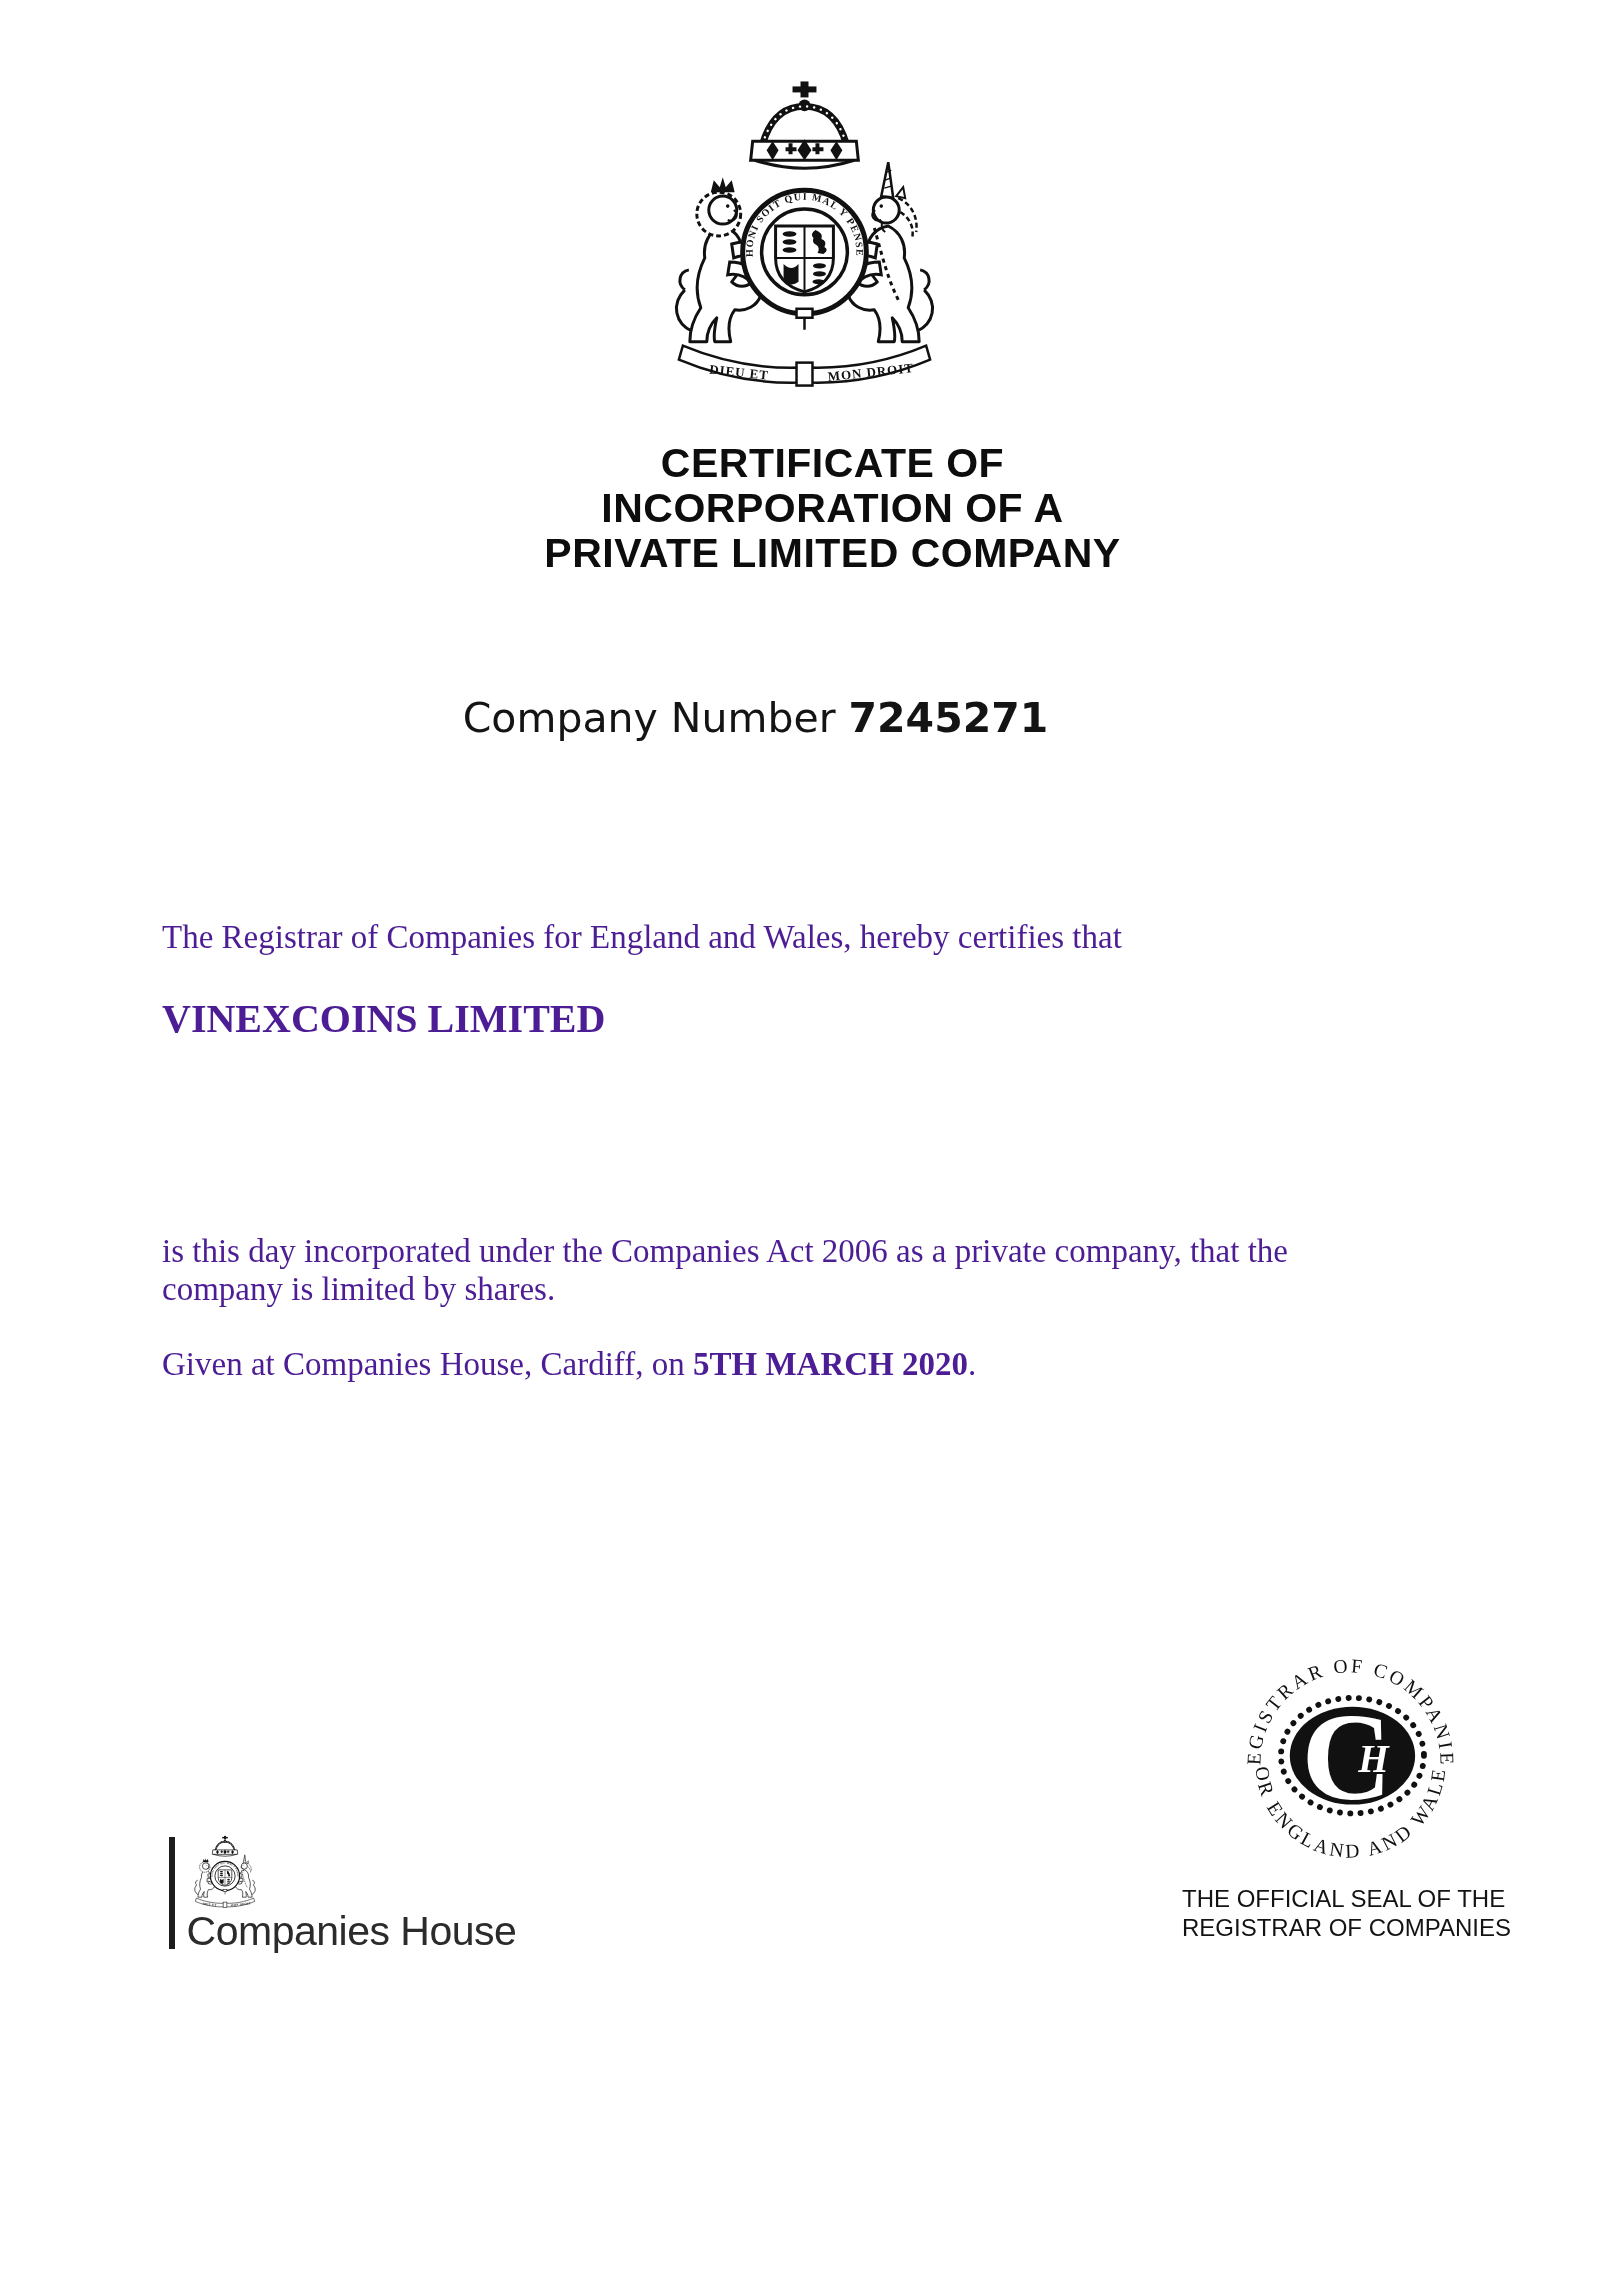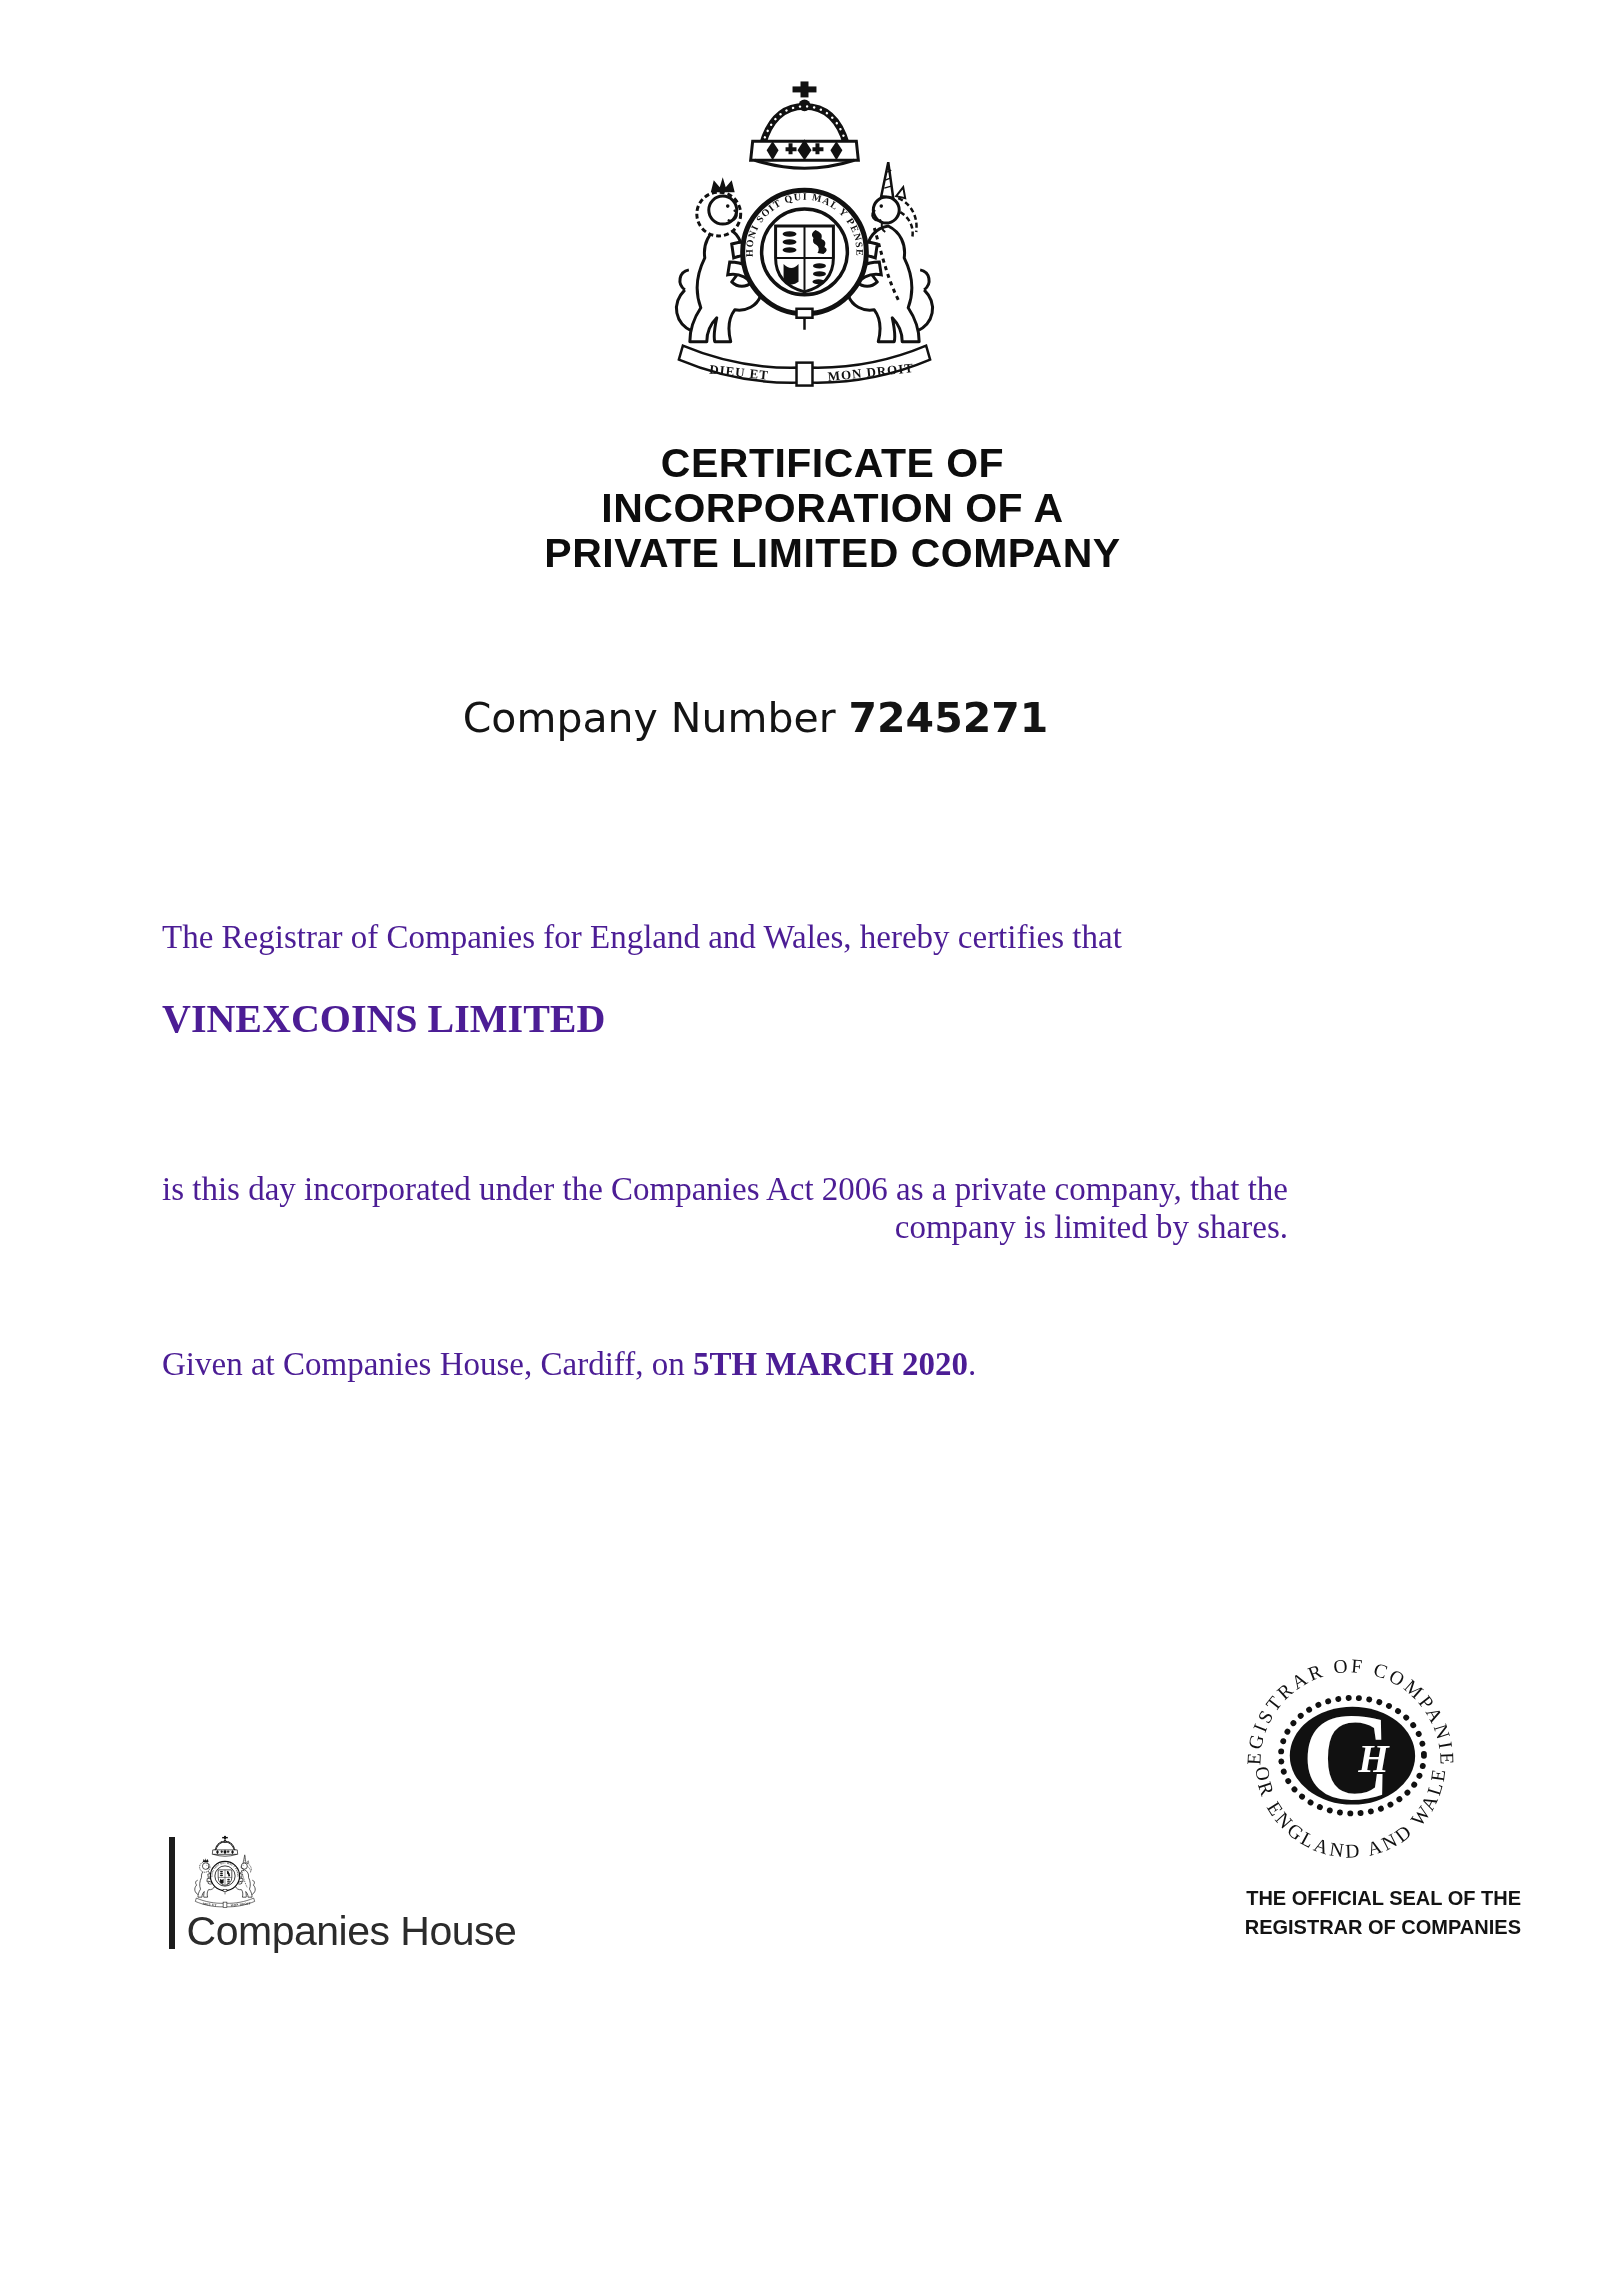--- a/index.html
+++ b/index.html
@@ -52,39 +52,39 @@
     color: #4c1d95;
     line-height: 38px;
   }
   .certify-line { top: 918px; }
   .company-name {
     top: 996px;
     font-size: 40px;
     font-weight: bold;
     line-height: 45px;
   }
-  .incorporation-para { top: 1170px; text-align: right; }
+  .incorporation-para { top: 1232px; }
   .incorporation-para span { display: block; }
   .given-line { top: 1345px; }
   .given-line .date { font-weight: bold; }
   .seal-svg {
     position: absolute;
     left: 1233px;
     top: 1645px;
     width: 235px;
     height: 235px;
   }
   .seal-caption {
     position: absolute;
     left: 1182px;
     top: 1884px;
     width: 339px;
-    text-align: right;
-    font-weight: bold;
-    font-size: 20px;
+    text-align: left;
+    font-weight: normal;
+    font-size: 24px;
     line-height: 29px;
     color: #131313;
   }
   .seal-caption span { display: block; }
   .ch-logo {
     position: absolute;
     left: 169px;
     top: 1835px;
     width: 412px;
     height: 127px;

